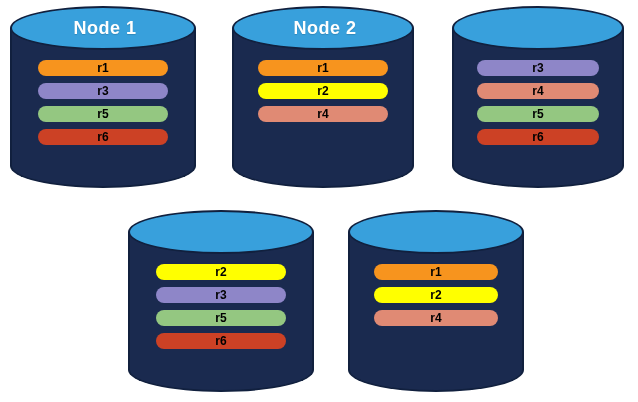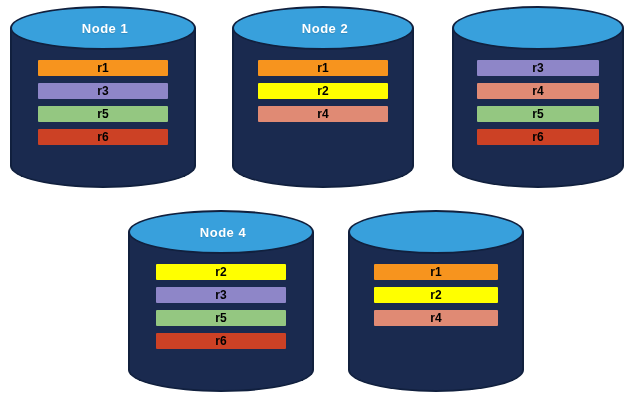--- a/index.html
+++ b/index.html
@@ -69,40 +69,40 @@
     position: absolute;
     left: 4px;
     right: 0;
     top: 0;
     height: 44px;
     display: flex;
     align-items: center;
     justify-content: center;
     color: #ffffff;
     font-weight: bold;
-    font-size: 13px;
+    font-size: 18px;
     letter-spacing: 0.5px;
     z-index: 4;
     white-space: nowrap;
     text-shadow: 0 1px 1px rgba(0,0,0,0.15);
   }
 
   
   .bars {
     position: absolute;
     left: 0;
     right: 0;
     z-index: 5;
     display: flex;
     flex-direction: column;
     align-items: center;
   }
   .bar {
     height: 16px;
-    border-radius: 1px;
+    border-radius: 8px;
     display: flex;
     align-items: center;
     justify-content: center;
     font-size: 12px;
     font-weight: bold;
     color: #000000;
     box-sizing: border-box;
     margin-bottom: 7px;
     line-height: 1;
   }
@@ -187,21 +187,20 @@
         <div class="bar" style="background: rgb(142, 134, 200); width: 130px;">
           <span>r3</span>
         </div>
         <div class="bar" style="background: rgb(148, 199, 129); width: 130px;">
           <span>r5</span>
         </div>
         <div class="bar" style="background: rgb(204, 65, 37); width: 130px;">
           <span>r6</span>
         </div>
       </div>
-      <div class="node-title" style="color: rgb(255, 255, 255);">Node  4</div>
     </div>
     <div class="node" style="left: 348px; top: 210px; width: 176px; height: 182px;">
       <div class="cyl">
         <div class="cyl-bottom" style="background: rgb(26, 42, 79); border-color: rgb(17, 32, 62);"></div>
         <div class="cyl-body" style="background: rgb(26, 42, 79);"></div>
         <div class="cyl-top" style="background: rgb(56, 160, 220); border-color: rgb(17, 32, 62);"></div>
       </div>
       <div class="bars" style="top: 54px;">
         <div class="bar" style="background: rgb(247, 148, 30); width: 124px;">
           <span>r1</span>

